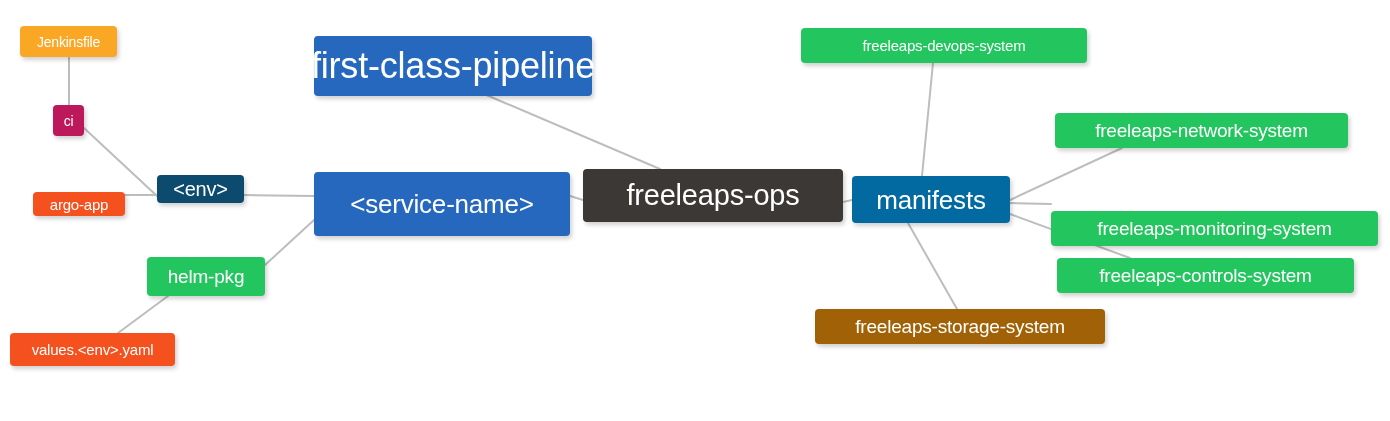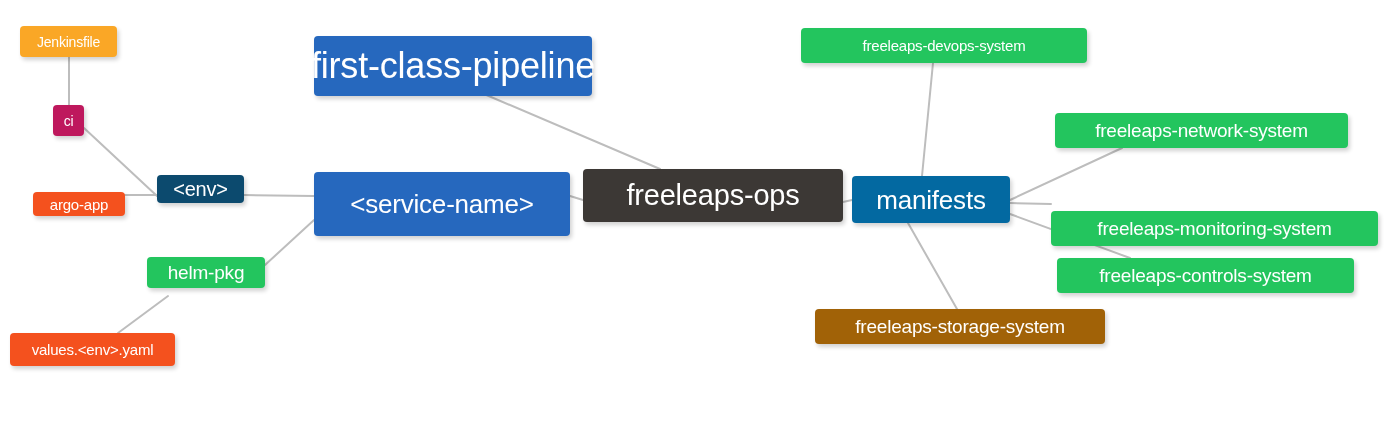--- a/index.html
+++ b/index.html
@@ -56,21 +56,21 @@
       <line x1="1010" y1="200" x2="1122" y2="148" stroke="#bdbdbd" stroke-width="2" stroke-linecap="round"></line>
       <line x1="1010" y1="203" x2="1051" y2="204" stroke="#bdbdbd" stroke-width="2" stroke-linecap="round"></line>
       <line x1="1010" y1="214" x2="1130" y2="258" stroke="#bdbdbd" stroke-width="2" stroke-linecap="round"></line>
       <line x1="908" y1="223" x2="957" y2="309" stroke="#bdbdbd" stroke-width="2" stroke-linecap="round"></line>
     </svg>
   <div id="node-layer">
       <div class="node" style="left: 20px; top: 26px; width: 97px; height: 31px; background: rgb(250, 167, 38); font-size: 14px;">Jenkinsfile</div>
       <div class="node" style="left: 53px; top: 105px; width: 31px; height: 31px; background: #be185d; font-size: 14px;">ci</div>
       <div class="node" style="left: 33px; top: 192px; width: 92px; height: 24px; background: rgb(244, 81, 30); font-size: 15px;">argo-app</div>
       <div class="node" style="left: 157px; top: 175px; width: 87px; height: 28px; background: #0c4a6e; font-size: 20px; text-align: center;">&lt;env&gt;</div>
-      <div class="node" style="left: 147px; top: 257px; width: 118px; height: 31px; background: rgb(35, 197, 94); font-size: 19px;">helm-pkg</div>
+      <div class="node" style="left: 147px; top: 257px; width: 118px; height: 39px; background: rgb(35, 197, 94); font-size: 19px;">helm-pkg</div>
       <div class="node" style="left: 10px; top: 333px; width: 165px; height: 33px; background: rgb(244, 81, 30); font-size: 15px; text-align: right;">values.&lt;env&gt;.yaml</div>
       <div class="node" style="left: 314px; top: 36px; width: 278px; height: 60px; background: rgb(38, 104, 190); font-size: 36px;">first-class-pipeline</div>
       <div class="node" style="left: 314px; top: 172px; width: 256px; height: 64px; background: rgb(38, 104, 190); font-size: 26px;">&lt;service-name&gt;</div>
       <div class="node" style="left: 583px; top: 169px; width: 260px; height: 53px; background: rgb(60, 56, 53); font-size: 29px;">freeleaps-ops</div>
       <div class="node" style="left: 852px; top: 176px; width: 158px; height: 47px; background: #0369a1; font-size: 26px;">manifests</div>
       <div class="node" style="left: 801px; top: 28px; width: 286px; height: 35px; background: rgb(35, 197, 94); font-size: 15px;">freeleaps-devops-system</div>
       <div class="node" style="left: 1055px; top: 113px; width: 293px; height: 35px; background: rgb(35, 197, 94); font-size: 19px;">freeleaps-network-system</div>
       <div class="node" style="left: 1051px; top: 187px; width: 327px; height: 35px; background: rgb(35, 197, 94); font-size: 19px; margin-top: 24px;">freeleaps-monitoring-system</div>
       <div class="node" style="left: 1057px; top: 258px; width: 297px; height: 35px; background: rgb(35, 197, 94); font-size: 19px;">freeleaps-controls-system</div>
       <div class="node" style="left: 815px; top: 309px; width: 290px; height: 35px; background: #a16207; font-size: 19px;">freeleaps-storage-system</div>

